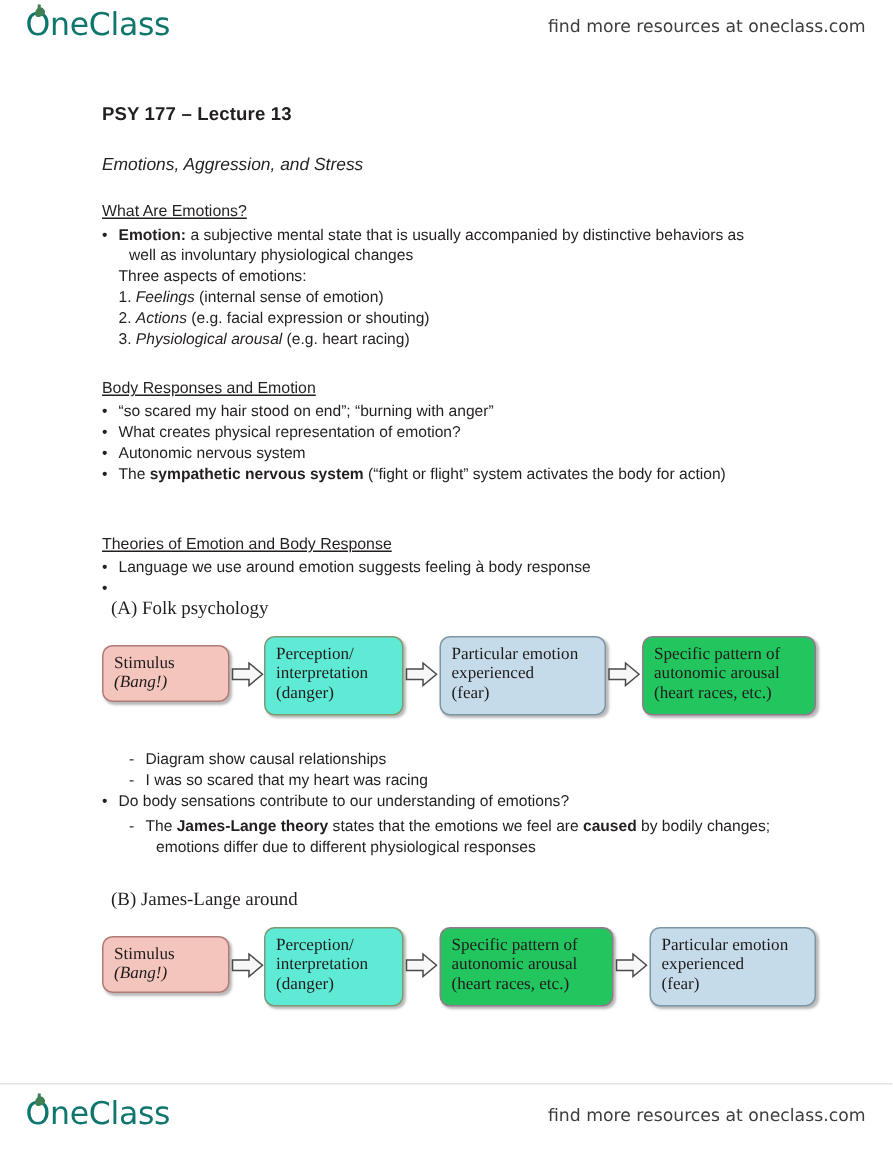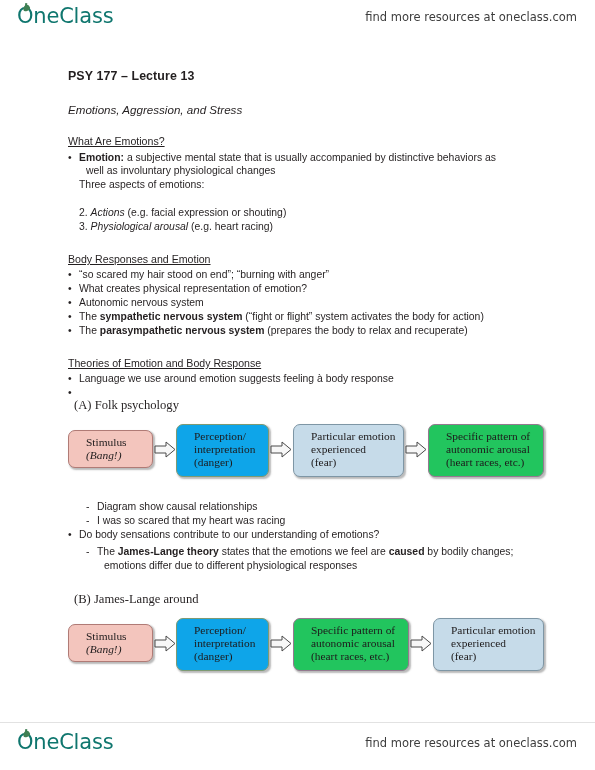--- a/index.html
+++ b/index.html
@@ -153,27 +153,27 @@
   }
   .fbox {
     position: absolute;
     box-sizing: border-box;
     border-radius: 7px;
     border: 1px solid #8d7f86;
     font-family: "Liberation Serif", serif;
     font-size: 11.4px;
     line-height: 13.2px;
     color: #1d1a1b;
-    padding: 5px 6px 4px 17px;
+    padding: 5px 6px 4px 7px;
     box-shadow: 1.5px 1.5px 1.6px rgba(90,90,90,0.42);
     overflow: hidden;
   }
   .fbox .ln { display: block; white-space: nowrap; }
   .fbox.pink   { background: #f3c5bd; border-color: #b07b76; }
-  .fbox.green  { background: #0ea5e9; border-color: #7e9a73; }
+  .fbox.green  { background: #5eead4; border-color: #7e9a73; }
   .fbox.blue   { background: #c6dbe9; border-color: #7e96a5; }
   .fbox.purple { background: #22c55e; border-color: #94798f; }
 
   .arrow {
     position: absolute;
     width: 22px;
     height: 17px;
   }
   .arrow svg { display: block; }
 </style>
@@ -194,38 +194,38 @@
   <div class="page-subtitle">Emotions, Aggression, and Stress</div>
 
   <div class="section-head" style="top:135px">What Are Emotions?</div>
 
   <div class="bullet" style="left:79px; top:151px; width:450px;">
     <span class="bd">Emotion:</span><span> a subjective mental state that is usually accompanied by distinctive behaviors as</span>
   </div>
   <div class="line" style="left:86px; top:164px;">well as involuntary physiological changes</div>
   <div class="line" style="left:79px; top:178px;">Three aspects of emotions:</div>
 
+  <div class="line" style="left:79px; top:192px;">
+    <span>1. </span><span class="it">Feelings</span><span> (internal sense of emotion)</span>
+  </div>
   <div class="line" style="left:79px; top:206px;">
     <span>2. </span><span class="it">Actions</span><span> (e.g. facial expression or shouting)</span>
   </div>
   <div class="line" style="left:79px; top:220px;">
     <span>3. </span><span class="it">Physiological arousal</span><span> (e.g. heart racing)</span>
   </div>
 
   <div class="section-head" style="top:253px">Body Responses and Emotion</div>
 
   <div class="bullet" style="left:79px; top:268px;">“so scared my hair stood on end”; “burning with anger”</div>
   <div class="bullet" style="left:79px; top:282px;">What creates physical representation of emotion?</div>
   <div class="bullet" style="left:79px; top:296px;">Autonomic nervous system</div>
 
   <div class="bullet" style="left:79px; top:310px;">
     <span>The </span><span class="bd">sympathetic nervous system</span><span> (“fight or flight” system activates the body for action)</span>
-  </div>
-  <div class="bullet" style="left:79px; top:324px;">
-    <span>The </span><span class="bd">parasympathetic nervous system</span><span> (prepares the body to relax and recuperate)</span>
   </div>
 
   <div class="section-head" style="top:357px">Theories of Emotion and Body Response</div>
 
   <div class="bullet" style="left:79px; top:372px;">Language we use around emotion suggests feeling à body response</div>
   <div class="bullet" style="left:79px; top:386px;"></div>
 
   <div class="diagram-label" style="left:74px; top:398px;">(A)  Folk psychology</div>
 
   <div class="flow" style="left:68px; top:424px; width:460px;">

